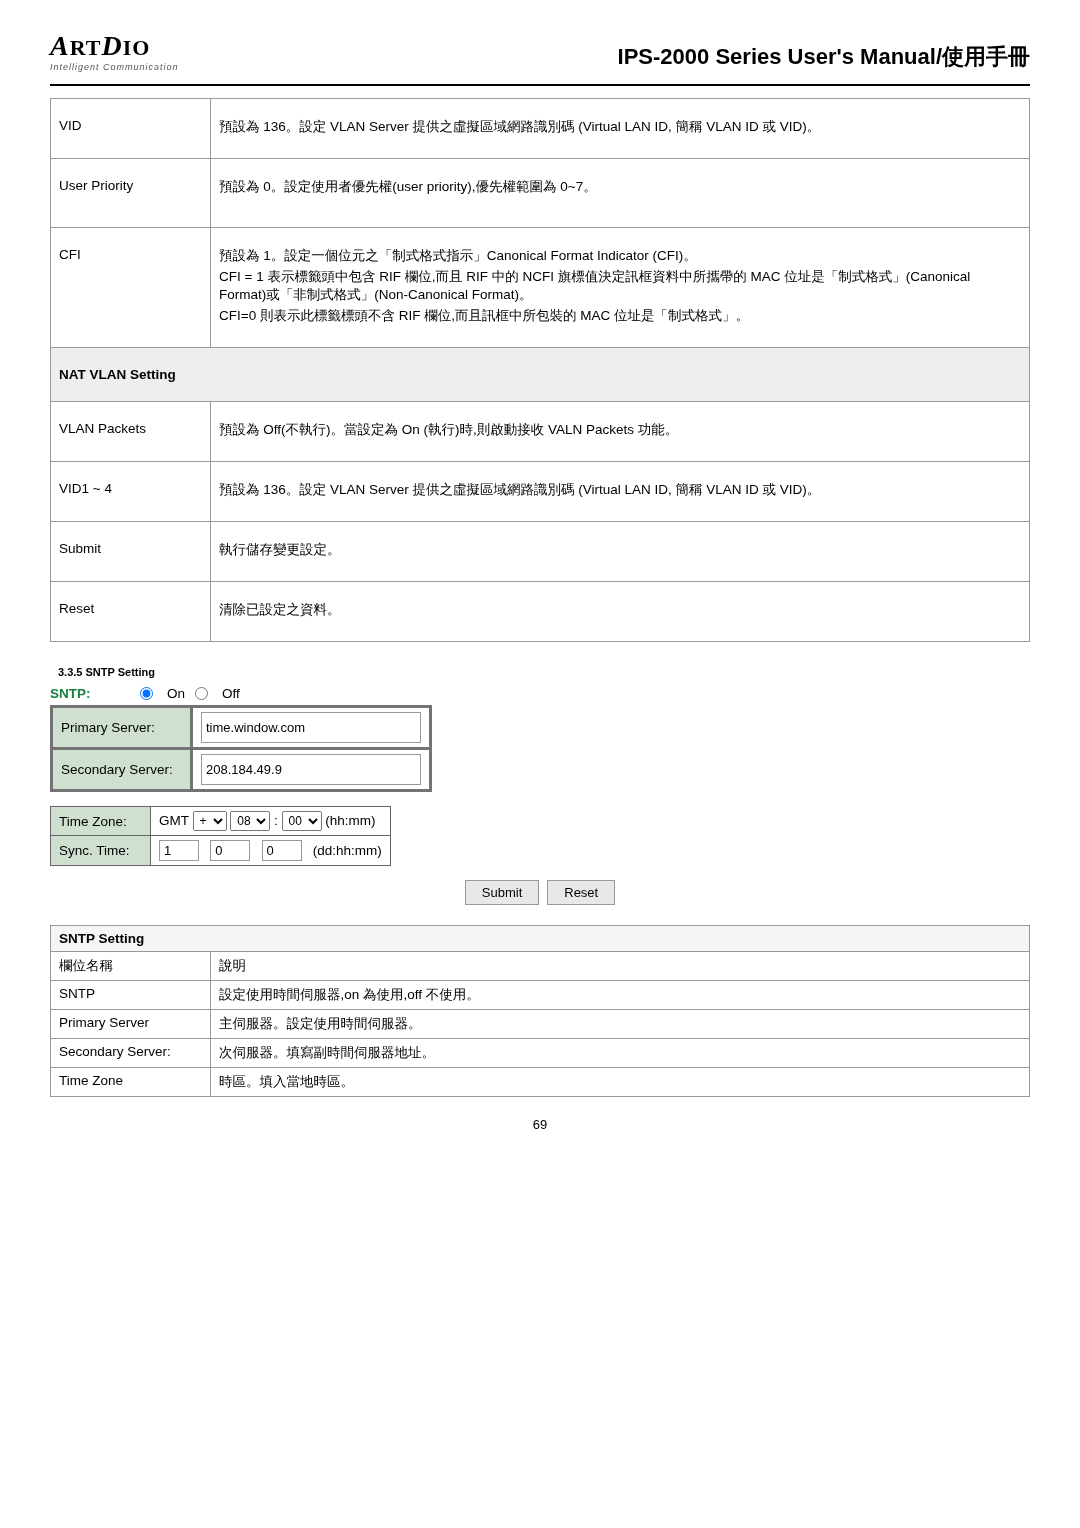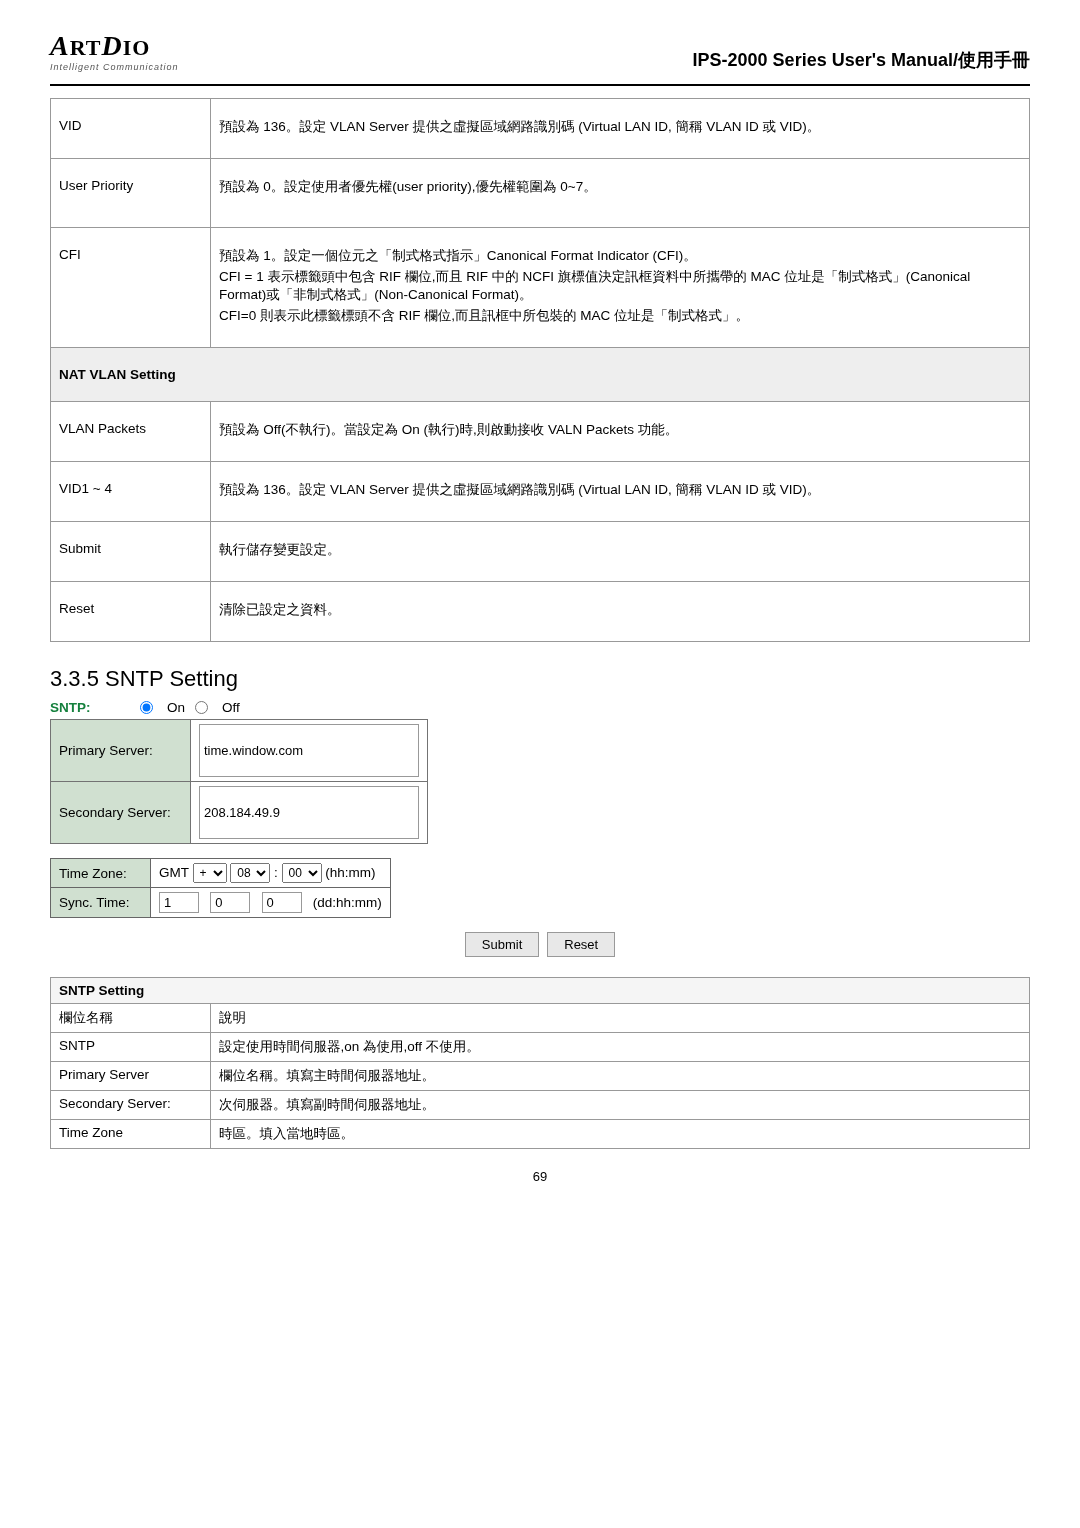--- a/index.html
+++ b/index.html
@@ -33,21 +33,21 @@
       letter-spacing: 1px;
     }
     .logo-main span.art { font-style: italic; }
     .logo-sub {
       font-size: 9px;
       color: #555;
       font-style: italic;
       letter-spacing: 1px;
     }
     .page-title {
-      font-size: 18px;
+      font-size: 22px;
       font-weight: bold;
       text-align: center;
     }
 
     
     .main-table {
       width: 100%;
       border-collapse: collapse;
       margin-bottom: 24px;
       font-size: 13.5px;
@@ -62,24 +62,25 @@
       white-space: nowrap;
     }
     .section-header td {
       background: #eee;
       font-weight: bold;
       border: 1px solid #999;
     }
 
     
     .section-heading {
-      font-size: 22px;
-      font-weight: normal;
+      font-size: 11px;
+      font-weight: bold;
       margin-bottom: 8px;
       margin-top: 8px;
+      margin-left: 8px;
     }
 
     
     .sntp-block {
       margin-bottom: 20px;
     }
     .radio-group {
       display: flex;
       align-items: center;
       gap: 10px;
@@ -91,32 +92,32 @@
       font-size: 13.5px;
     }
 
     
     .form-table {
       border-collapse: collapse;
       margin-bottom: 14px;
       font-size: 13.5px;
     }
     .form-table td {
-      border: 1px solid #737373;
+      border: 3px solid #737373;
       padding: 4px 8px;
       vertical-align: middle;
     }
     .form-table td:first-child {
       background: #d0e0d0;
       font-weight: normal;
       min-width: 140px;
     }
     .form-table input[type="text"] {
       border: 1px solid #999;
-      padding: 18px 4px;
+      padding: 7px 4px;
       font-size: 13px;
       width: 220px;
     }
 
     
     .tz-table {
       border-collapse: collapse;
       margin-bottom: 6px;
       font-size: 13.5px;
     }
@@ -340,21 +341,21 @@
       <tr>
         <td>欄位名稱</td>
         <td>說明</td>
       </tr>
       <tr>
         <td>SNTP</td>
         <td>設定使用時間伺服器,on 為使用,off 不使用。</td>
       </tr>
       <tr>
         <td>Primary Server</td>
-        <td>欄位名稱。填寫主時間伺服器地址。</td>
+        <td>主伺服器。設定使用時間伺服器。</td>
       </tr>
       <tr>
         <td>Secondary Server:</td>
         <td>次伺服器。填寫副時間伺服器地址。</td>
       </tr>
       <tr>
         <td>Time Zone</td>
         <td>時區。填入當地時區。</td>
       </tr>
     </tbody>

